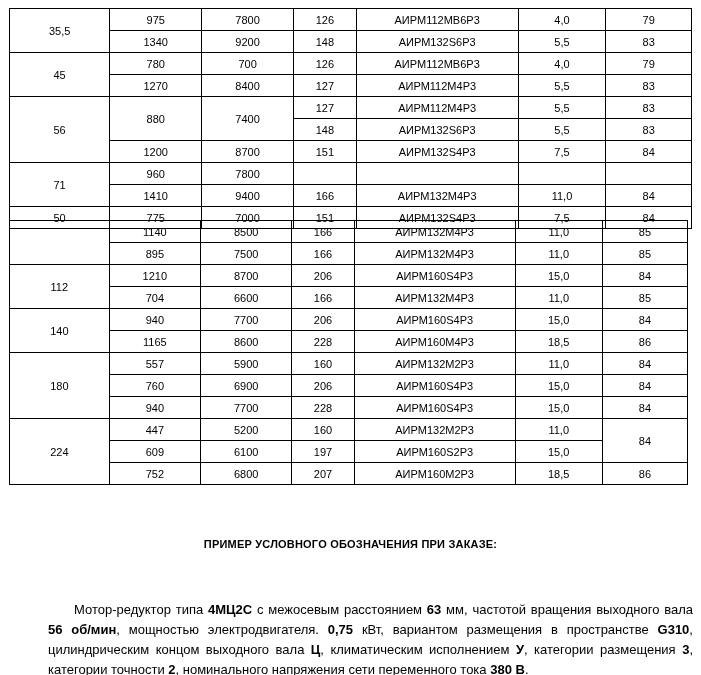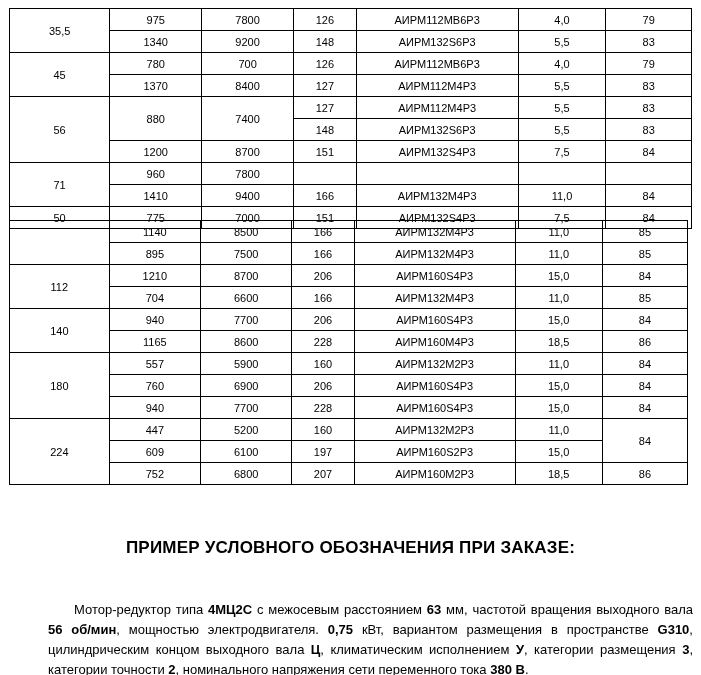--- a/index.html
+++ b/index.html
@@ -60,21 +60,21 @@
   .col-g { width: 82px; }
 
   .txt-block {
     position: absolute;
     left: 9px;
     width: 683px;
   }
   #heading-example {
     top: 538px;
     text-align: center;
-    font-size: 17px;
+    font-size: 11px;
     font-weight: bold;
     letter-spacing: 0.2px;
   }
   #designation-line {
     top: 572px;
     text-align: center;
     font-size: 11.5px;
   }
   #designation-line .code {
     font-weight: bold;
@@ -127,21 +127,21 @@
       <tr>
         <td rowspan="2">45</td>
         <td>780</td>
         <td>700</td>
         <td>126</td>
         <td>АИРМ112МВ6Р3</td>
         <td>4,0</td>
         <td>79</td>
       </tr>
       <tr>
-        <td>1370</td>
+        <td>1270</td>
         <td>8400</td>
         <td>127</td>
         <td>АИРМ112М4Р3</td>
         <td>5,5</td>
         <td>83</td>
       </tr>
       <tr>
         <td rowspan="3">56</td>
         <td rowspan="2">880</td>
         <td rowspan="2">7400</td>

